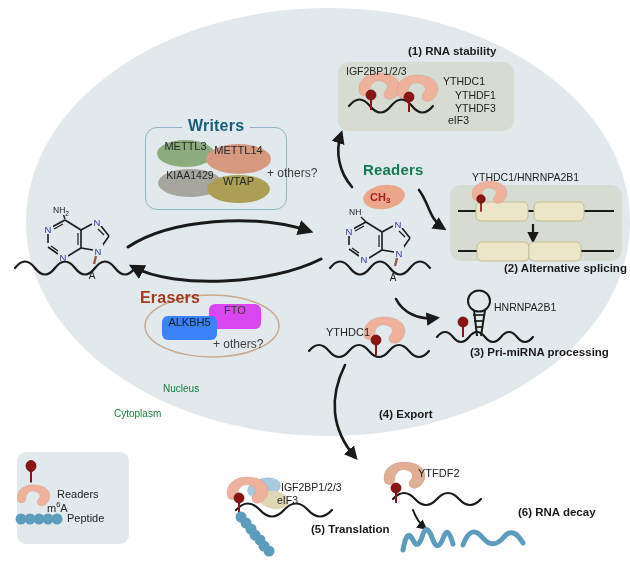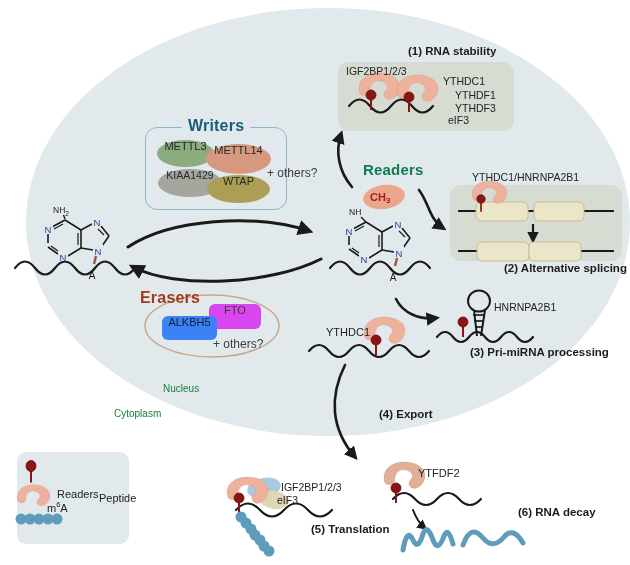--- a/index.html
+++ b/index.html
@@ -227,21 +227,21 @@
   <div class="abs cap" style="left:430px;top:346px;">(3) Pri-miRNA processing</div>
 
   <div class="abs lbl-md" style="left:326px;top:326px;">YTHDC1</div>
   <div class="abs cap" style="left:339px;top:408px;">(4) Export</div>
 
   <div class="abs big-lbl" style="left:163px;top:383px;">Nucleus</div>
   <div class="abs big-lbl" style="left:102px;top:408px;margin-left:12px;">Cytoplasm</div>
 
   <div class="abs lbl-md" style="left:47px;top:484px;margin-top:18px;"><span>m</span><sup class="m6">6</sup><span>A</span></div>
   <div class="abs lbl-md" style="left:57px;top:488px;">Readers</div>
-  <div class="abs lbl-md" style="left:67px;top:492px;margin-left:32px;">Peptide</div>
+  <div class="abs lbl-md" style="left:67px;top:512px;">Peptide</div>
 
   <div class="abs lbl" style="left:281px;top:481px;">IGF2BP1/2/3</div>
   <div class="abs lbl" style="left:277px;top:494px;">eIF3</div>
   <div class="abs cap" style="left:271px;top:523px;">(5) Translation</div>
 
   <div class="abs lbl-md" style="left:418px;top:467px;">YTFDF2</div>
   <div class="abs cap" style="left:478px;top:506px;">(6) RNA decay</div>
 
 </div>
 

